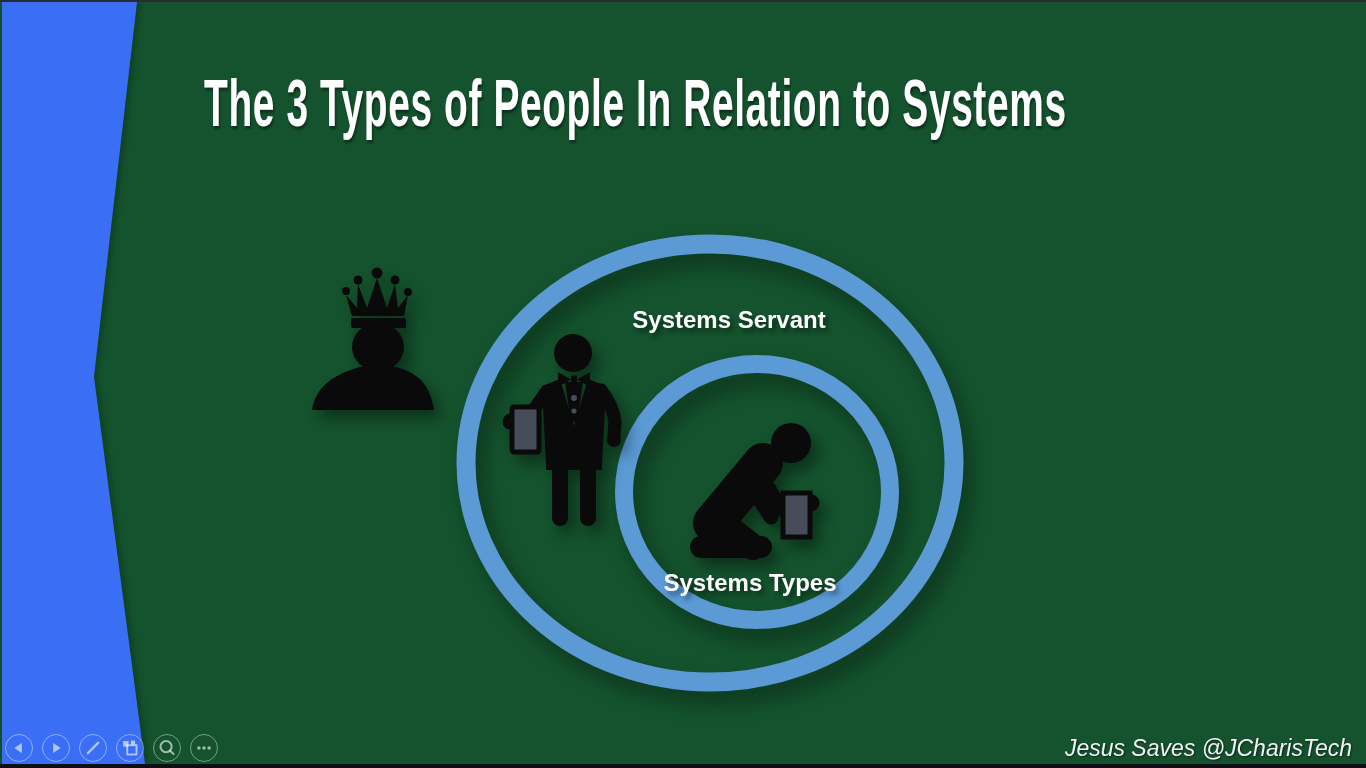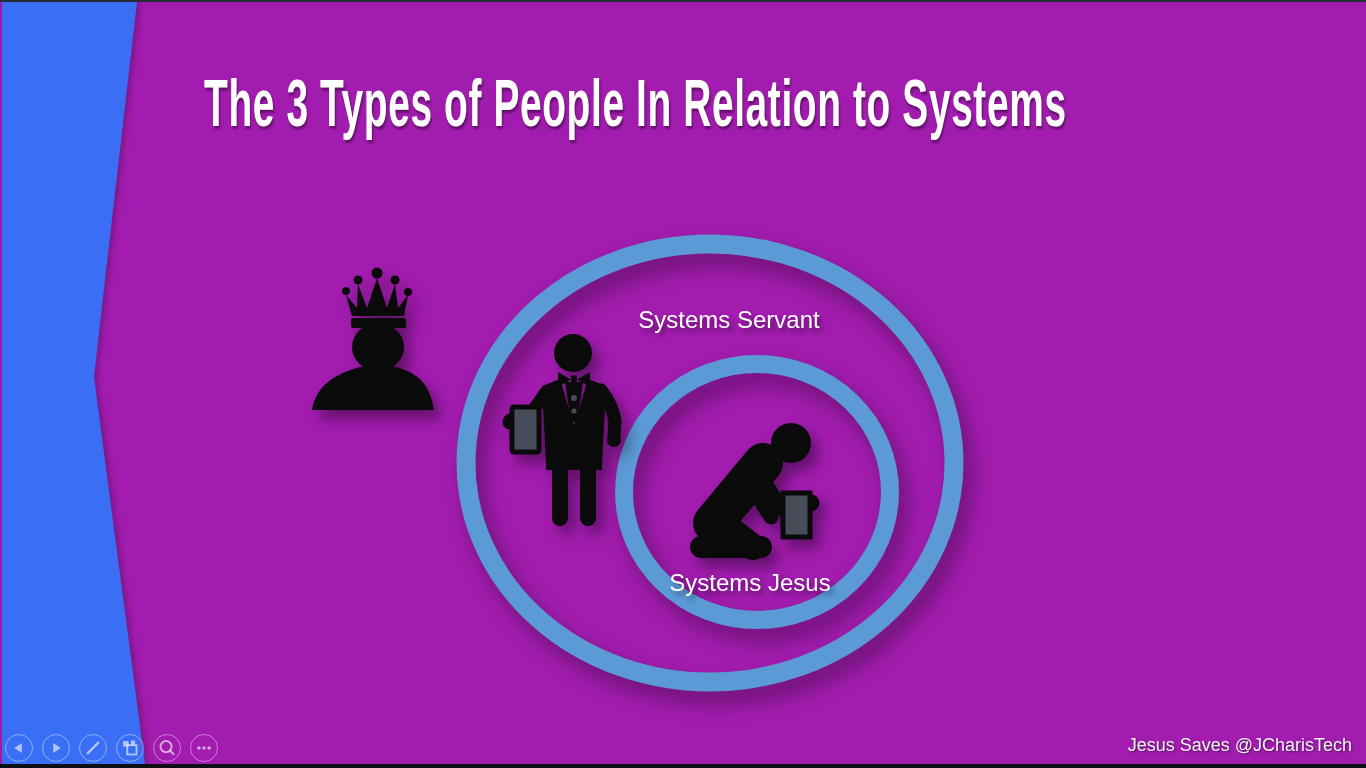--- a/index.html
+++ b/index.html
@@ -1,41 +1,42 @@
 <!DOCTYPE html>
 <html><head>
 <meta charset="utf-8">
 <style>
   html,body{margin:0;padding:0;background:#000;}
   .stage{
     position:relative;width:1366px;height:768px;overflow:hidden;
-    background:#a21caf;
+    background:#14532d;
     font-family:"Liberation Sans","DejaVu Sans",sans-serif;
   }
   .top-edge{position:absolute;left:0;top:0;width:1366px;height:2px;background:#272b34;z-index:5;}
   .bottom-edge{position:absolute;left:0;bottom:0;width:1366px;height:4px;background:#0d0f14;z-index:9;}
   .accent-svg{position:absolute;left:0;top:0;z-index:1;filter:drop-shadow(3px 0 3px rgba(0,0,0,0.25));}
   .slide-title{
     position:absolute;left:204px;top:70px;margin:0;z-index:4;
     color:#ffffff;font-size:66px;font-weight:bold;line-height:1;white-space:nowrap;
     letter-spacing:1px;transform:scaleX(0.59);transform-origin:left top;
     text-shadow:2px 3px 3px rgba(0,0,0,0.4);
   }
   .rings-svg{position:absolute;left:0;top:0;z-index:2;filter:drop-shadow(8px 12px 10px rgba(0,0,0,0.35));}
   .pict{position:absolute;z-index:3;filter:drop-shadow(7px 9px 7px rgba(0,0,0,0.38));}
   .diagram-label{
-    position:absolute;z-index:4;color:#ffffff;font-weight:normal;white-space:nowrap;
+    position:absolute;z-index:4;color:#ffffff;font-weight:bold;white-space:nowrap;
     transform:translateX(-50%);text-shadow:3px 4px 5px rgba(0,0,0,0.45);
   }
   .label-builder{left:349px;top:434px;font-size:23px;}
   .label-servant{left:729px;top:306px;font-size:24px;}
   .label-slave{left:750px;top:569px;font-size:24px;}
   .credit{
-    position:absolute;right:14px;top:735px;z-index:6;color:#f2f4f8;font-size:18px;
+    position:absolute;right:14px;top:735px;z-index:6;color:#f2f4f8;font-size:23px;
     text-shadow:1px 1px 2px rgba(0,0,0,0.5);
+    font-style:italic;
   }
   .toolbar{position:absolute;left:5px;top:734px;z-index:8;display:flex;gap:9px;}
   .tb-btn{
     width:28px;height:28px;border-radius:50%;box-sizing:border-box;
     border:1.5px solid rgba(255,255,255,0.42);background:transparent;
     padding:0;display:flex;align-items:center;justify-content:center;cursor:pointer;
   }
   .tb-btn svg{display:block;}
 </style>
 </head>
@@ -96,21 +97,21 @@
       <path d="M76,50 L98,86" stroke="#0a0a0a" stroke-width="15" stroke-linecap="round" fill="none"></path>
       <path d="M66,60 L88,94" stroke="#0a0a0a" stroke-width="15" stroke-linecap="round" fill="none"></path>
       <circle cx="128" cy="80" r="8.5"></circle>
       <rect x="100" y="70" width="27" height="44" fill="#464C5A" stroke="#0a0a0a" stroke-width="5"></rect>
       <path d="M34,96 L70,124" stroke="#0a0a0a" stroke-width="26" stroke-linecap="round" fill="none"></path>
       <path d="M18,124 L78,124" stroke="#0a0a0a" stroke-width="22" stroke-linecap="round" fill="none"></path>
     </g>
   </svg>
 
   <div class="diagram-label label-servant">Systems Servant</div>
-  <div class="diagram-label label-slave">Systems Jesus</div>
+  <div class="diagram-label label-slave">Systems Types</div>
 
   <div class="toolbar">
     <button class="tb-btn">
       <svg width="28" height="28" viewBox="0 0 28 28">
         <polygon points="17,8.5 17,19.5 9,14" fill="rgba(255,255,255,0.6)"></polygon>
       </svg>
     </button>
     <button class="tb-btn">
       <svg width="28" height="28" viewBox="0 0 28 28">
         <polygon points="11,8.5 11,19.5 19,14" fill="rgba(255,255,255,0.6)"></polygon>

